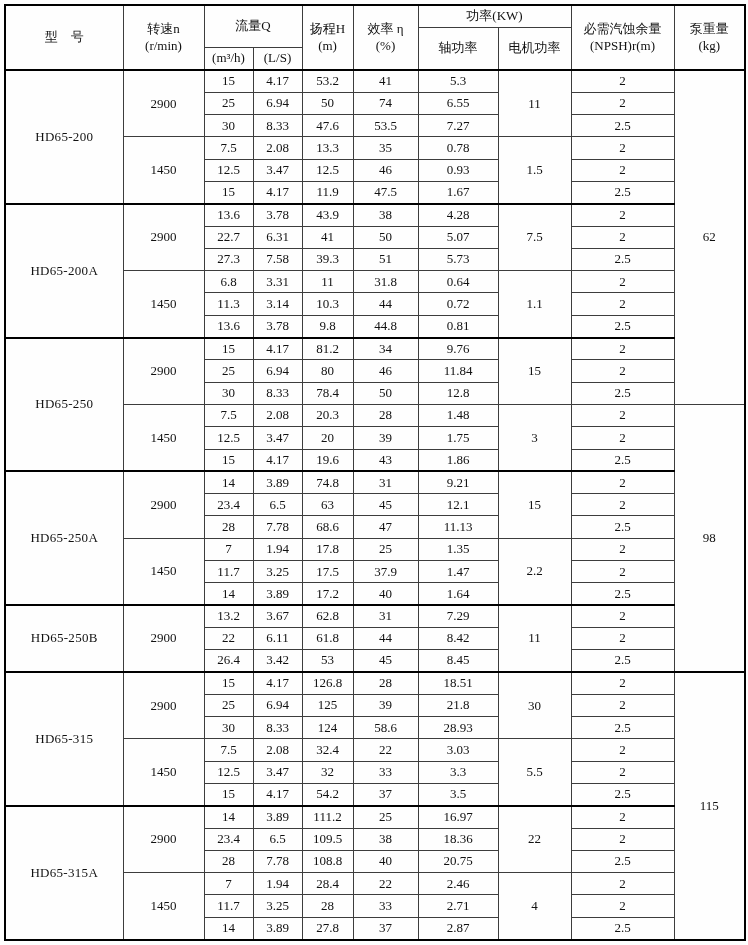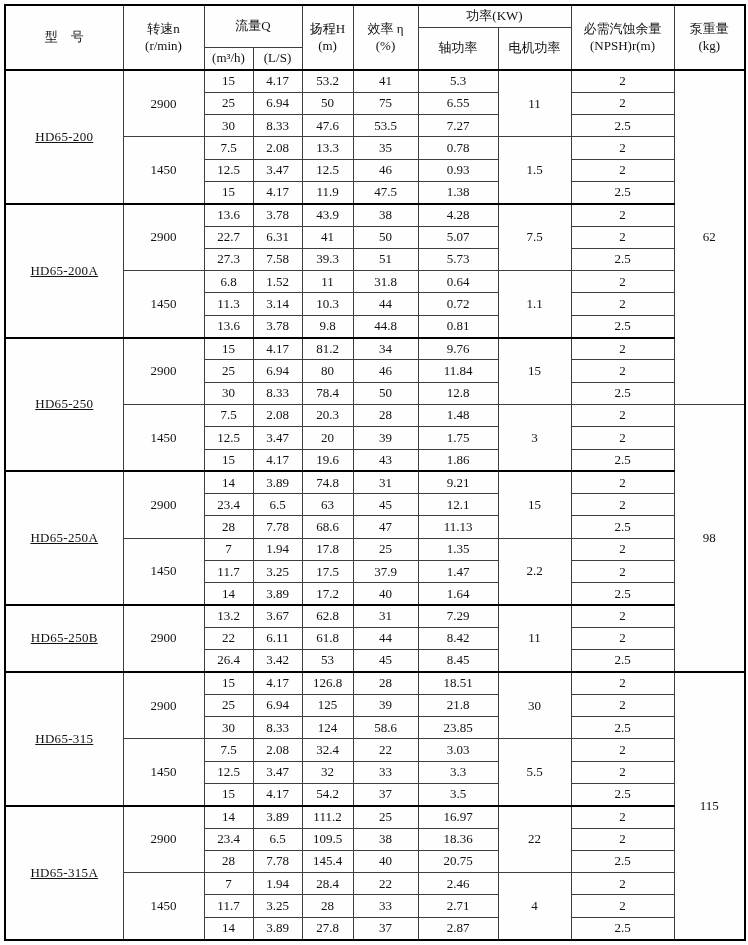--- a/index.html
+++ b/index.html
@@ -35,21 +35,21 @@
     overflow: hidden;
   }
   thead th { border-color: #222; }
   thead { border-bottom: 2px solid #000; }
   tr.h1 { height: 22px; }
   tr.h2 { height: 20px; }
   tr.h3 { height: 23px; }
   tbody tr { height: 22.3px; }
   tbody td { font-size: 13px; }
   tr.model-start td { border-top: 2px solid #000; }
-  td.model-cell { font-size: 13px; letter-spacing: 0.3px; text-decoration: underline; }
+  td.model-cell { font-size: 13px; letter-spacing: 0.3px; }
   td.weight-cell { border-left: 1px solid #000; }
   .hdr-line { display: block; }
 </style>
 </head>
 <body>
 
 <div class="page">
   <table class="pump-table">
     <colgroup>
       <col style="width:118px">
@@ -122,21 +122,21 @@
           <td class="num-cell">41</td>
           <td class="num-cell">5.3</td>
           <td class="motor-cell" rowspan="3">11</td>
           <td class="npsh-cell">2</td>
           <td class="weight-cell" rowspan="15">62</td>
         </tr>
         <tr>
           <td class="num-cell">25</td>
           <td class="num-cell">6.94</td>
           <td class="num-cell">50</td>
-          <td class="num-cell">75</td>
+          <td class="num-cell">74</td>
           <td class="num-cell">6.55</td>
           <td class="npsh-cell">2</td>
         </tr>
         <tr>
           <td class="num-cell">30</td>
           <td class="num-cell">8.33</td>
           <td class="num-cell">47.6</td>
           <td class="num-cell">53.5</td>
           <td class="num-cell">7.27</td>
           <td class="npsh-cell">2.5</td>
@@ -157,21 +157,21 @@
           <td class="num-cell">12.5</td>
           <td class="num-cell">46</td>
           <td class="num-cell">0.93</td>
           <td class="npsh-cell">2</td>
         </tr>
         <tr>
           <td class="num-cell">15</td>
           <td class="num-cell">4.17</td>
           <td class="num-cell">11.9</td>
           <td class="num-cell">47.5</td>
-          <td class="num-cell">1.38</td>
+          <td class="num-cell">1.67</td>
           <td class="npsh-cell">2.5</td>
         </tr>
         <tr class="model-start">
           <td class="model-cell" rowspan="6">HD65-200A</td>
           <td class="speed-cell" rowspan="3">2900</td>
           <td class="num-cell">13.6</td>
           <td class="num-cell">3.78</td>
           <td class="num-cell">43.9</td>
           <td class="num-cell">38</td>
           <td class="num-cell">4.28</td>
@@ -190,21 +190,21 @@
           <td class="num-cell">27.3</td>
           <td class="num-cell">7.58</td>
           <td class="num-cell">39.3</td>
           <td class="num-cell">51</td>
           <td class="num-cell">5.73</td>
           <td class="npsh-cell">2.5</td>
         </tr>
         <tr>
           <td class="speed-cell" rowspan="3">1450</td>
           <td class="num-cell">6.8</td>
-          <td class="num-cell">1.52</td>
+          <td class="num-cell">3.31</td>
           <td class="num-cell">11</td>
           <td class="num-cell">31.8</td>
           <td class="num-cell">0.64</td>
           <td class="motor-cell" rowspan="3">1.1</td>
           <td class="npsh-cell">2</td>
         </tr>
         <tr>
           <td class="num-cell">11.3</td>
           <td class="num-cell">3.14</td>
           <td class="num-cell">10.3</td>
@@ -372,21 +372,21 @@
           <td class="num-cell">125</td>
           <td class="num-cell">39</td>
           <td class="num-cell">21.8</td>
           <td class="npsh-cell">2</td>
         </tr>
         <tr>
           <td class="num-cell">30</td>
           <td class="num-cell">8.33</td>
           <td class="num-cell">124</td>
           <td class="num-cell">58.6</td>
-          <td class="num-cell">23.85</td>
+          <td class="num-cell">28.93</td>
           <td class="npsh-cell">2.5</td>
         </tr>
         <tr>
           <td class="speed-cell" rowspan="3">1450</td>
           <td class="num-cell">7.5</td>
           <td class="num-cell">2.08</td>
           <td class="num-cell">32.4</td>
           <td class="num-cell">22</td>
           <td class="num-cell">3.03</td>
           <td class="motor-cell" rowspan="3">5.5</td>
@@ -423,21 +423,21 @@
           <td class="num-cell">23.4</td>
           <td class="num-cell">6.5</td>
           <td class="num-cell">109.5</td>
           <td class="num-cell">38</td>
           <td class="num-cell">18.36</td>
           <td class="npsh-cell">2</td>
         </tr>
         <tr>
           <td class="num-cell">28</td>
           <td class="num-cell">7.78</td>
-          <td class="num-cell">145.4</td>
+          <td class="num-cell">108.8</td>
           <td class="num-cell">40</td>
           <td class="num-cell">20.75</td>
           <td class="npsh-cell">2.5</td>
         </tr>
         <tr>
           <td class="speed-cell" rowspan="3">1450</td>
           <td class="num-cell">7</td>
           <td class="num-cell">1.94</td>
           <td class="num-cell">28.4</td>
           <td class="num-cell">22</td>

